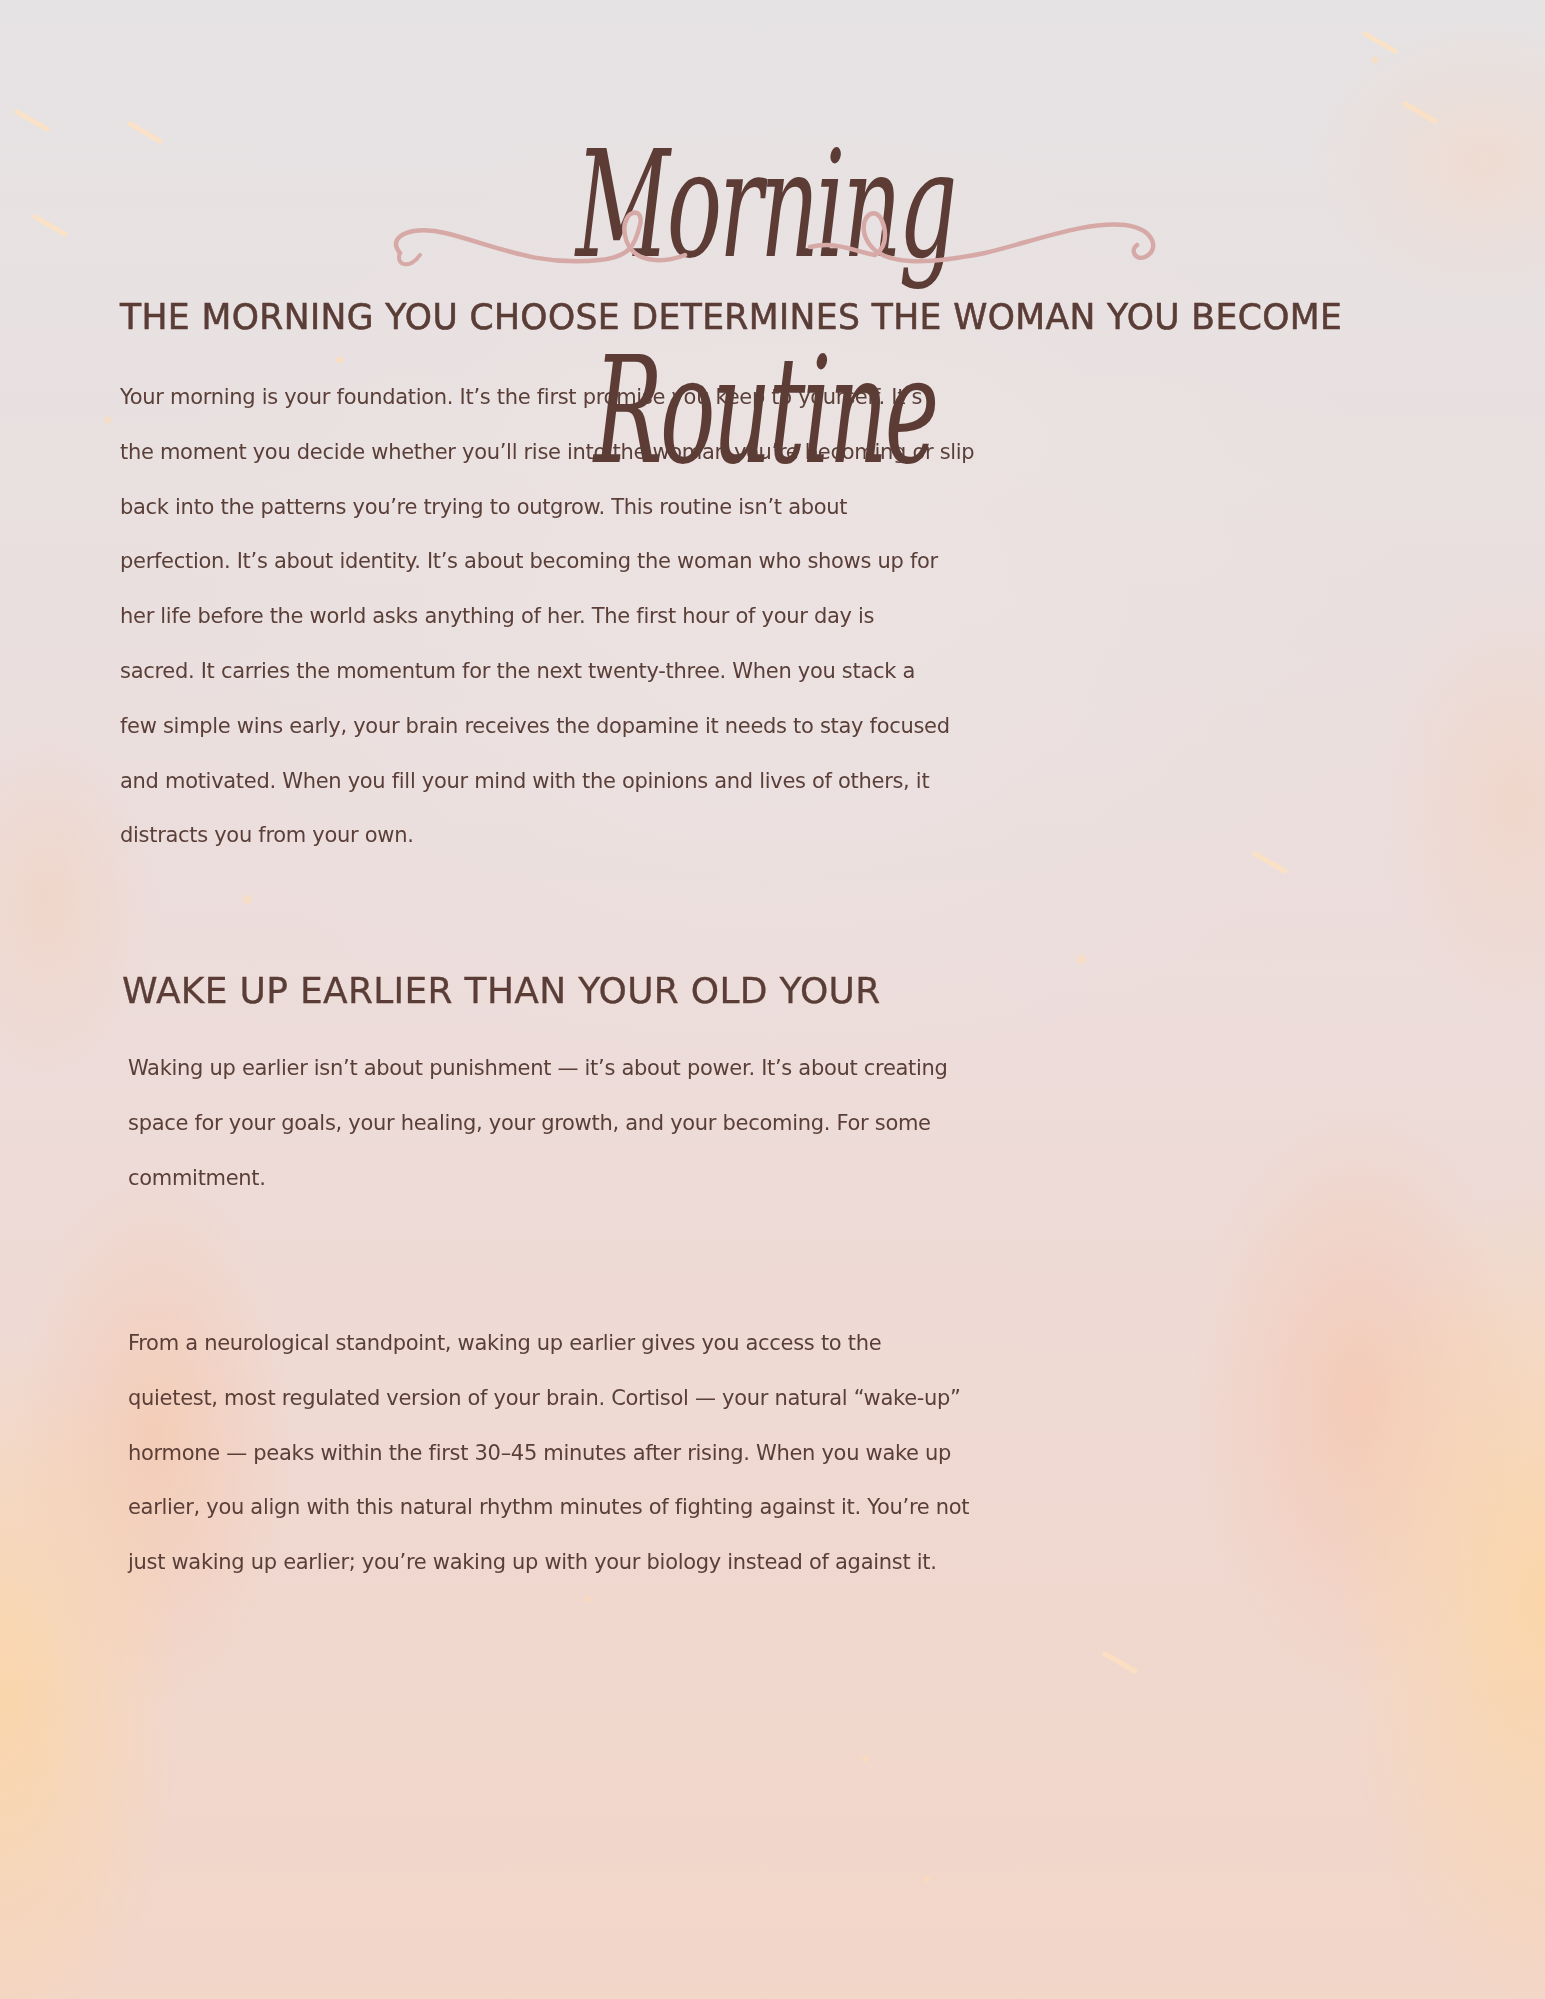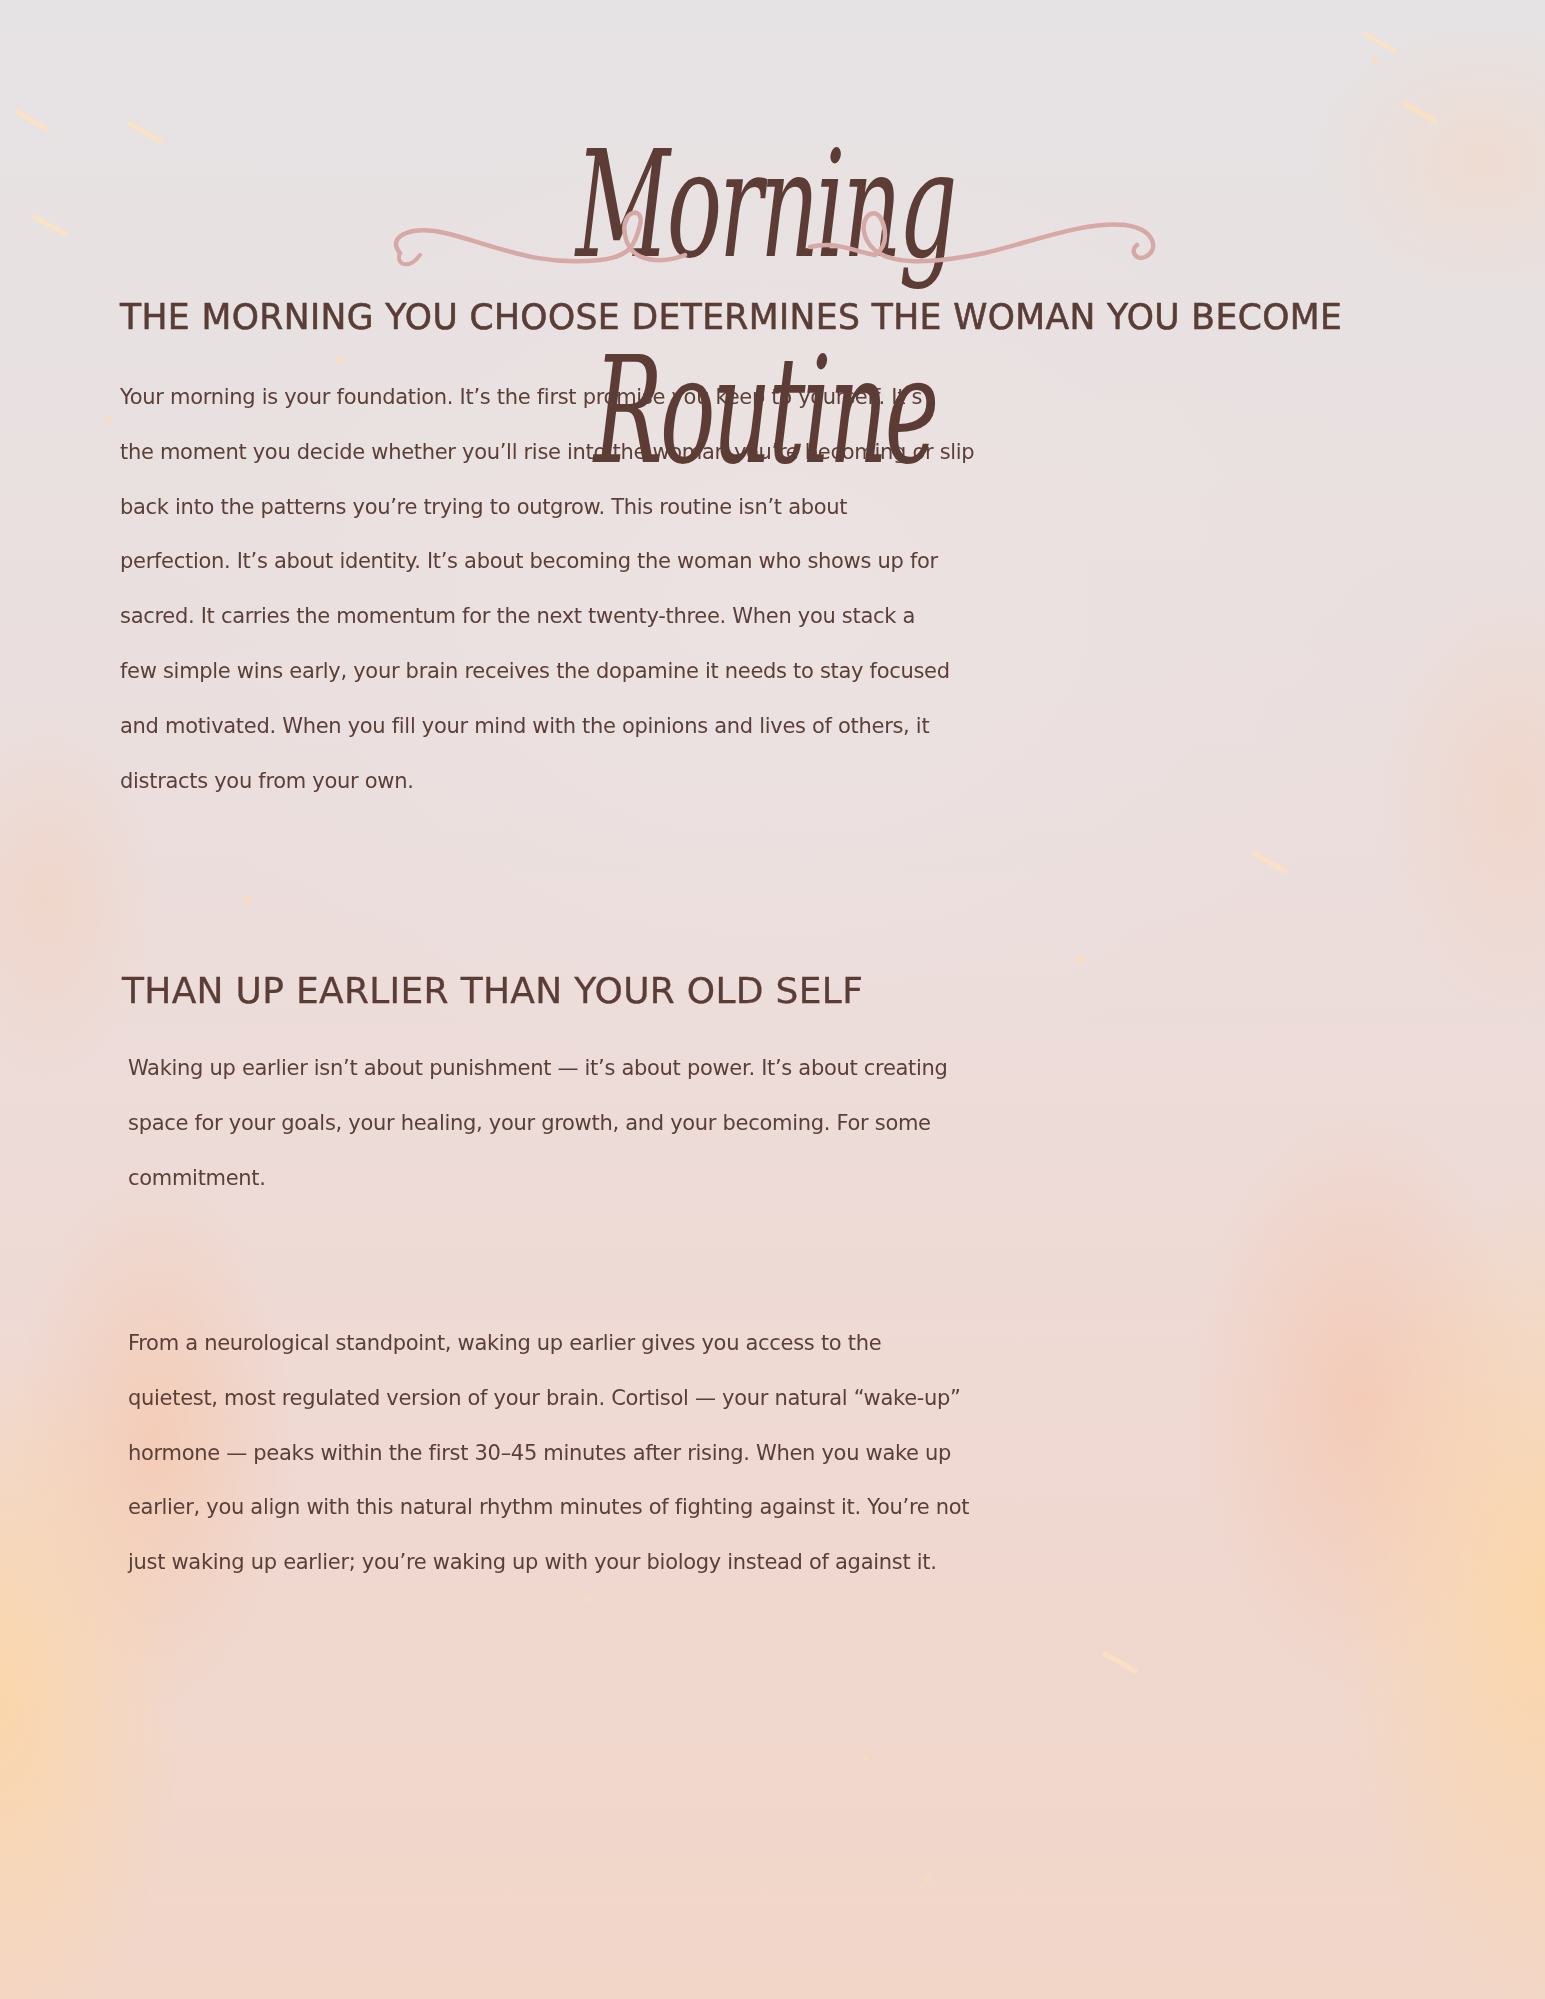--- a/index.html
+++ b/index.html
@@ -157,29 +157,30 @@
   </svg>
 </header>
 
 <section>
   <h2 class="heading heading-1">THE MORNING YOU CHOOSE DETERMINES THE WOMAN YOU BECOME</h2>
   <p class="para para-1">
     <span class="line">Your morning is your foundation. It’s the first promise you keep to yourself. It’s</span>
     <span class="line">the moment you decide whether you’ll rise into the woman you’re becoming or slip</span>
     <span class="line">back into the patterns you’re trying to outgrow. This routine isn’t about</span>
     <span class="line">perfection. It’s about identity. It’s about becoming the woman who shows up for</span>
+    <span class="line">her life before the world asks anything of her. The first hour of your day is</span>
     <span class="line">sacred. It carries the momentum for the next twenty-three. When you stack a</span>
     <span class="line">few simple wins early, your brain receives the dopamine it needs to stay focused</span>
     <span class="line">and motivated. When you fill your mind with the opinions and lives of others, it</span>
     <span class="line">distracts you from your own.</span>
   </p>
 </section>
 
 <section>
-  <h2 class="heading heading-2">THAN UP EARLIER THAN YOUR OLD SELF</h2>
+  <h2 class="heading heading-2">WAKE UP EARLIER THAN YOUR OLD YOUR</h2>
   <p class="para para-2">
     <span class="line">Waking up earlier isn’t about punishment — it’s about power. It’s about creating</span>
     <span class="line">space for your goals, your healing, your growth, and your becoming. For some</span>
     <span class="line">commitment.</span>
   </p>
   <p class="para para-3">
     <span class="line">From a neurological standpoint, waking up earlier gives you access to the</span>
     <span class="line">quietest, most regulated version of your brain. Cortisol — your natural “wake-up”</span>
     <span class="line">hormone — peaks within the first 30–45 minutes after rising. When you wake up</span>
     <span class="line">earlier, you align with this natural rhythm minutes of fighting against it. You’re not</span>

